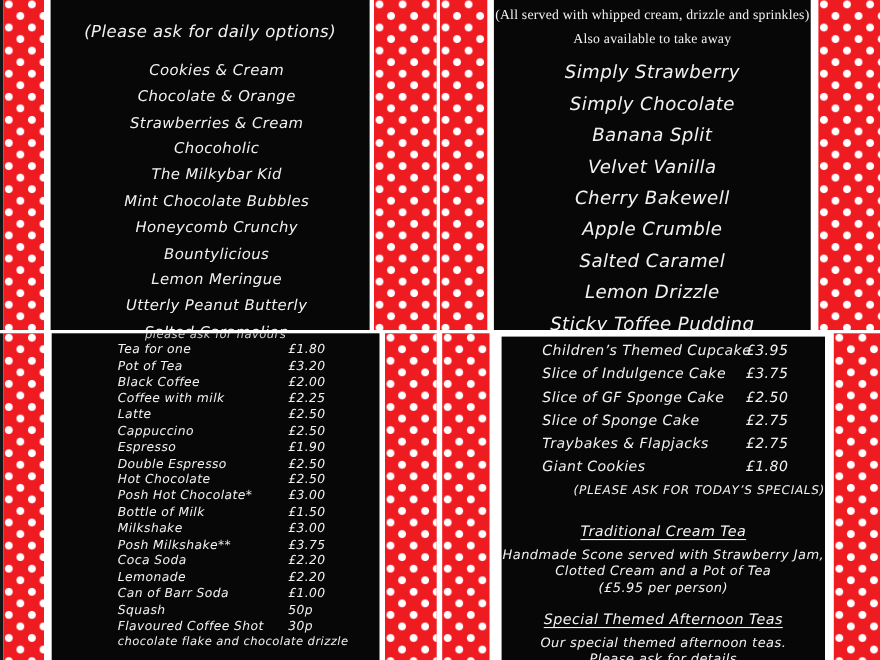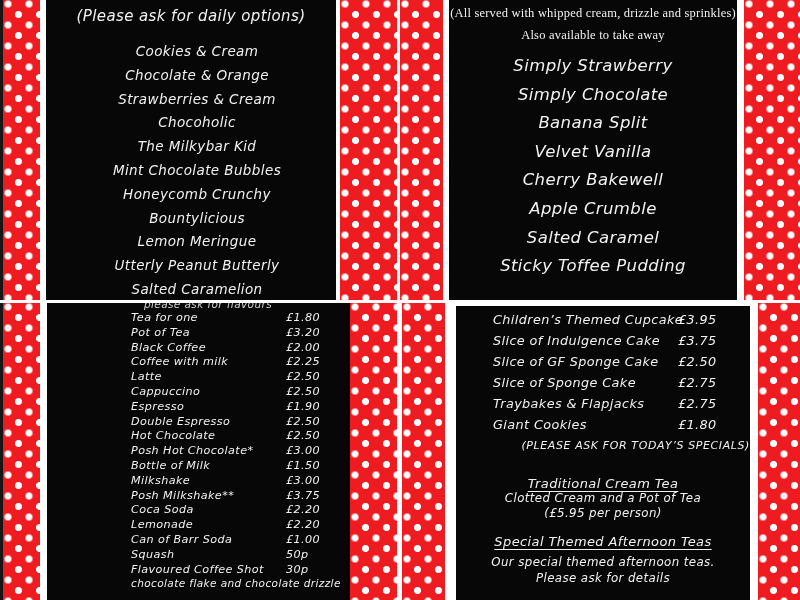--- a/index.html
+++ b/index.html
@@ -16,36 +16,36 @@
     background-position:5px 4px,15.5px 14.5px;}
   .panel{position:absolute;bottom:0;background:#070707;color:#f2f2f2;text-align:center;overflow:hidden;}
   
   .script{font-family:"DejaVu Sans",sans-serif;font-style:italic;letter-spacing:.4px;}
   .serif{font-family:"Liberation Serif",serif;letter-spacing:.2px;}
   
   .tl .edge{left:0;width:3px}
   .tl .strip.l{left:3px;width:37px;top:0}
   .tl .strip.r{left:340px;width:57px;top:0}
   .tl .panel{left:46px;width:290px;top:0}
-  .tl .hdr{padding-top:7px;font-size:15px;}
+  .tl .hdr{padding-top:20px;font-size:15px;}
   .tl ul{list-style:none;margin:15px 0 0 12px;padding:0;}
   .tl li{line-height:23.8px;font-size:13.5px;}
   
   .tr .strip.l{left:0;width:43px;top:0}
   .tr .strip.r{left:344px;width:56px;top:0}
   .tr .panel{left:49px;width:288px;top:0}
   .tr .hdr1{padding-top:6px;font-size:12.5px;text-align:center;}
   .tr .hdr2{margin-top:7px;font-size:12.5px;}
   .tr ul{list-style:none;margin:9px 0 0 0;padding:0;}
   .tr li{line-height:28.6px;font-size:16.5px;}
   
   .bl .edge{left:0;width:3px;top:3px}
   .bl .strip.l{left:3px;width:37px;top:3px}
   .bl .strip.r{left:350px;width:47px;top:3px}
-  .bl .panel{left:47px;width:298px;top:3px;text-align:left;padding-left:24px;}
+  .bl .panel{left:47px;width:298px;top:3px;text-align:left;}
   .bl .cuthdr{position:absolute;top:-5px;left:0;width:100%;text-align:center;font-size:10.5px;opacity:.85;}
   .bl .rows{margin:8px 0 0 0;padding:0;list-style:none;}
   .bl .rows li{position:relative;line-height:14.8px;font-size:11.2px;}
   .bl .rows .nm{margin-left:60px;}
   .bl .rows .pr{position:absolute;left:215px;top:0;}
   .bl .fn1{margin:7px 0 0 60px;font-size:10.5px;line-height:13px;}
   .bl .fn2{margin:0 0 0 60px;font-size:10.5px;line-height:13px;}
   
   .br .strip.l{left:2px;width:43px;top:3px}
   .br .strip.r{left:358px;width:42px;top:3px}
@@ -93,20 +93,21 @@
       <div class="serif hdr1">(All served with whipped cream, drizzle and sprinkles)</div>
       <div class="serif hdr2">Also available to take away</div>
       <ul class="script">
           <li>Simply Strawberry</li>
           <li>Simply Chocolate</li>
           <li>Banana Split</li>
           <li>Velvet Vanilla</li>
           <li>Cherry Bakewell</li>
           <li>Apple Crumble</li>
           <li>Salted Caramel</li>
+          <li>Lemon Drizzle</li>
           <li>Sticky Toffee Pudding</li>
         </ul>
     </div>
     <div class="strip r"></div>
   </section>
 
   <section class="cell bl">
     <div class="edge"></div>
     <div class="strip l"></div>
     <div class="panel">
@@ -214,20 +215,21 @@
           <span class="nm">Traybakes &amp; Flapjacks</span>
           <span class="pr">£2.75</span>
         </li>
           <li>
           <span class="nm">Giant Cookies</span>
           <span class="pr">£1.80</span>
         </li>
         </ul>
       <div class="script note">(PLEASE ASK FOR TODAY’S SPECIALS)</div>
       <div class="script sect-title">Traditional Cream Tea</div>
+      <div class="script sect-line sect-first">Handmade Scone served with Strawberry Jam,</div>
       <div class="script sect-line">Clotted Cream and a Pot of Tea</div>
       <div class="script sect-line">(£5.95 per person)</div>
       <div class="script sect-title sect-title2">Special Themed Afternoon Teas</div>
       <div class="script sect-line sect-first">Our special themed afternoon teas.</div>
       <div class="script sect-line">Please ask for details</div>
     </div>
     <div class="strip r"></div>
   </section>
 
 </div>

